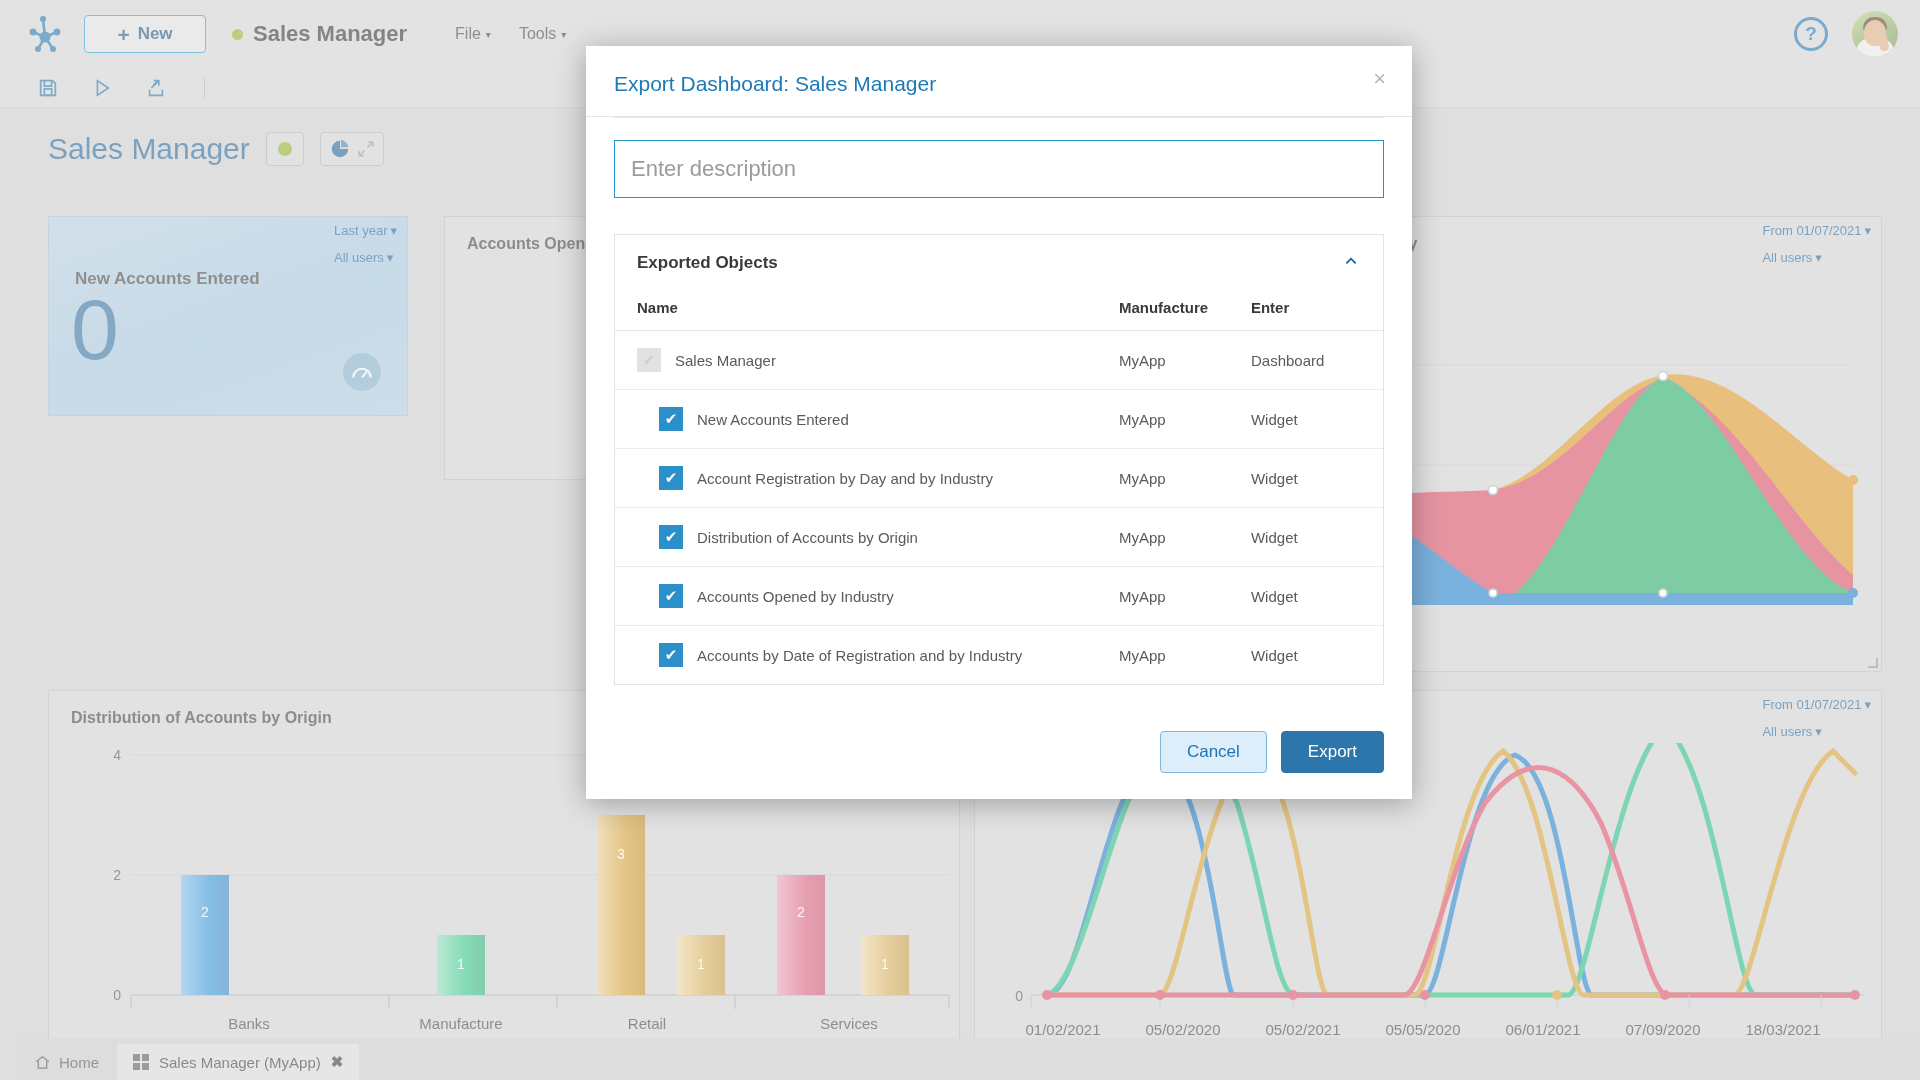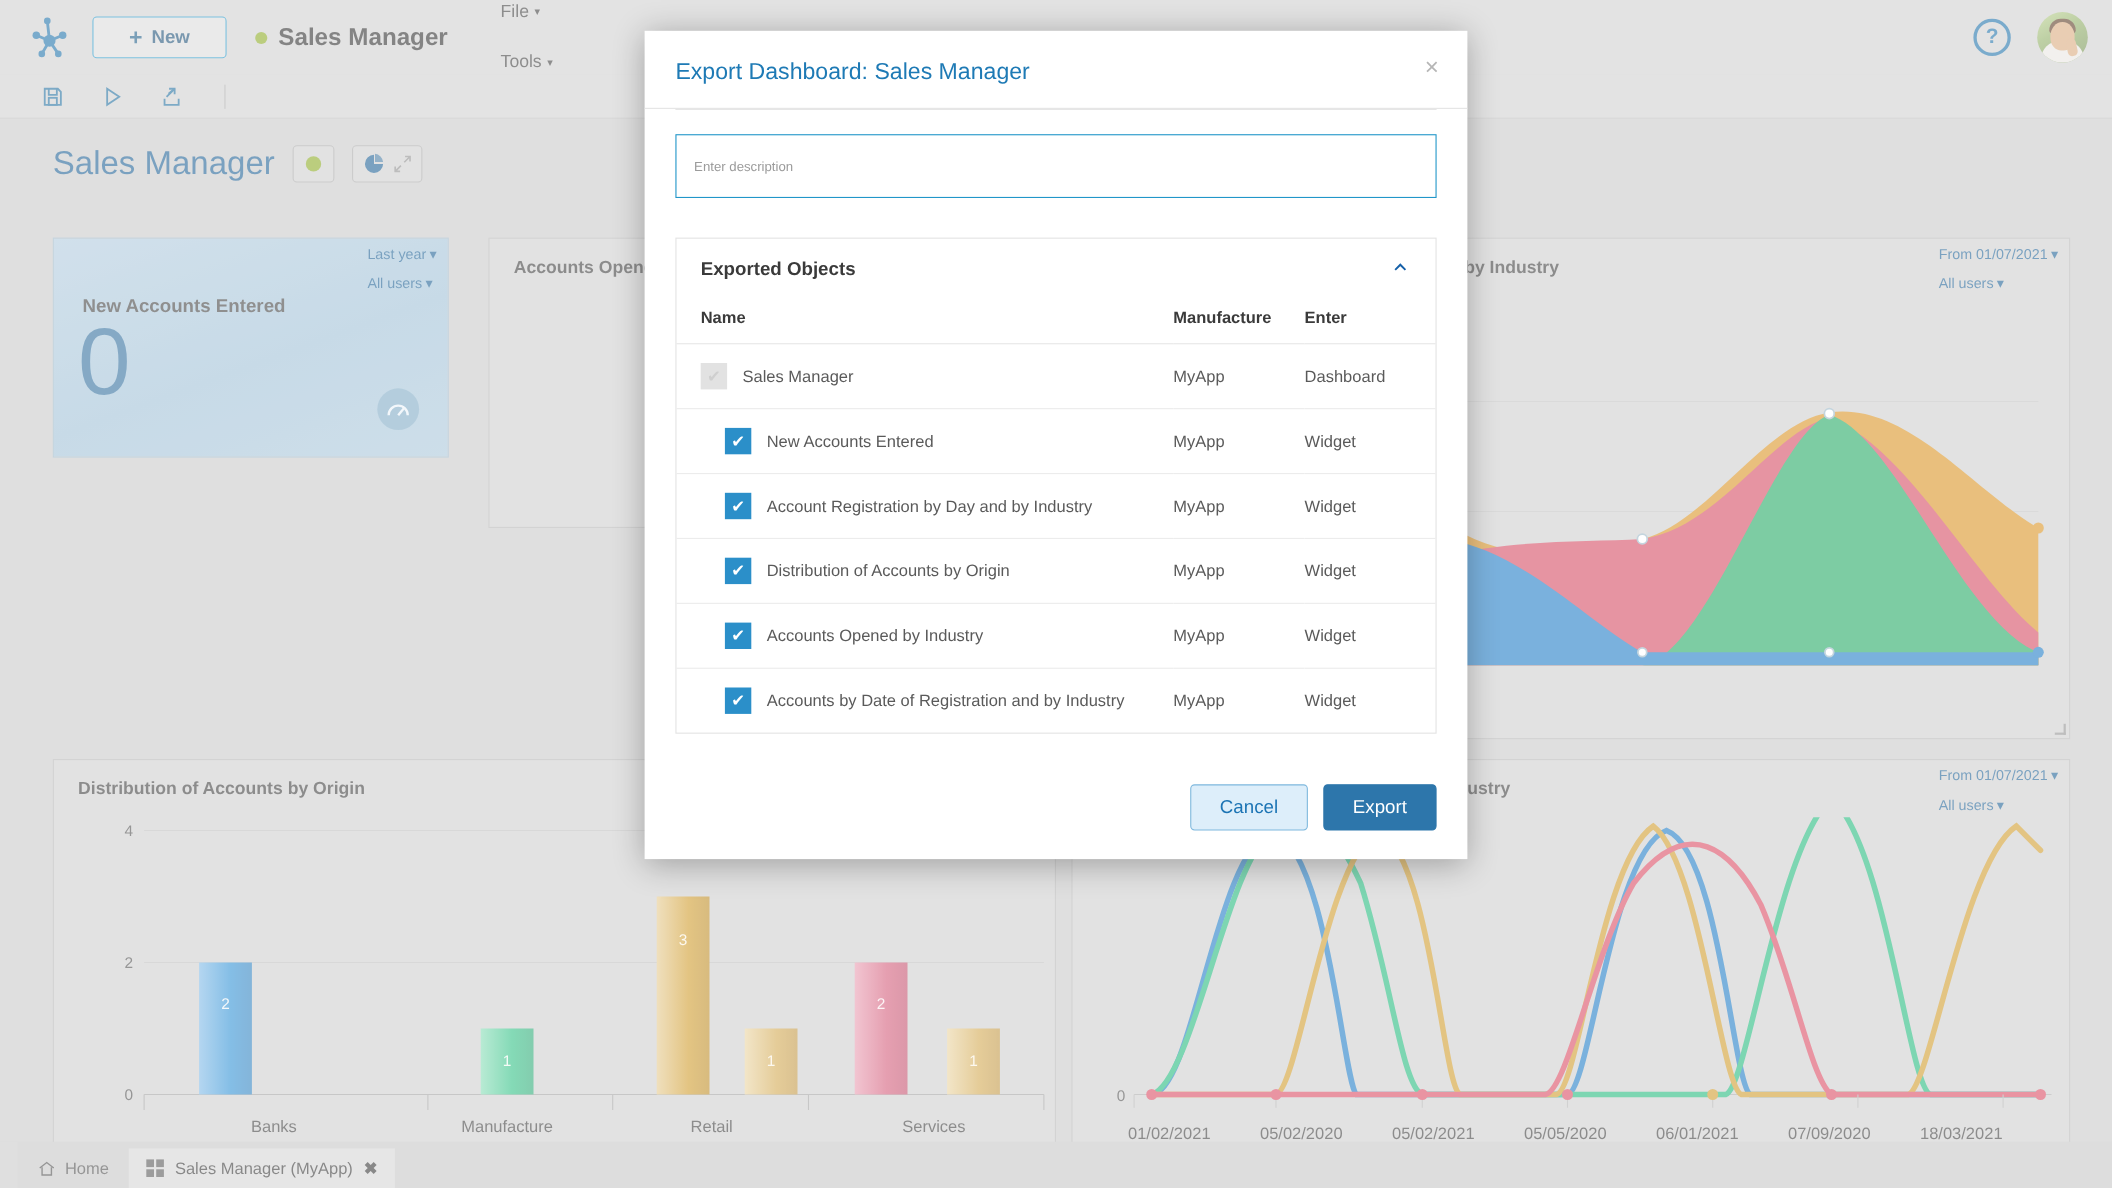--- a/index.html
+++ b/index.html
@@ -22,21 +22,21 @@
   .logo { width: 46px; height: 46px; position: relative; flex: none; margin-right: 16px; }
   .new-btn {
     display: flex; align-items: center; justify-content: center; gap: 8px;
     width: 122px; height: 38px; border: 1px solid #2196c9; border-radius: 4px;
     background: rgba(255,255,255,0.25); color: #1a4f76; font-size: 17px; font-weight: bold;
   }
   .new-plus { font-size: 21px; color: #1a5a85; line-height: 1; }
   .doc-title { display: flex; align-items: center; gap: 10px; margin-left: 26px; }
   .status-dot { width: 11px; height: 11px; border-radius: 50%; background: #8aaa22; flex: none; }
   .doc-name { font-size: 22px; font-weight: bold; color: #2b2b2b; }
-  .menus { display: flex; gap: 28px; margin-left: 48px; flex-direction: column; }
+  .menus { display: flex; gap: 28px; margin-left: 48px; }
   .menu-item { font-size: 16px; color: #3b3b3b; display: flex; align-items: center; gap: 5px; }
   .caret { font-size: 10px; color: #3b3b3b; }
   .topbar-right { margin-left: auto; display: flex; align-items: center; gap: 24px; }
   .help-icon {
     width: 34px; height: 34px; border-radius: 50%; border: 3px solid #1a6fa8;
     color: #1a6fa8; font-size: 19px; font-weight: bold;
     display: flex; align-items: center; justify-content: center;
   }
   .avatar {
     width: 46px; height: 46px; border-radius: 50%; overflow: hidden; position: relative;
@@ -114,31 +114,31 @@
     display: flex; align-items: center; gap: 10px; padding: 0 16px; height: 36px;
     background: #d5d5d5; font-size: 15px; color: #333; position: relative;
   }
   .task-tab::after { content:""; position:absolute; left:0; right:0; bottom:-6px; height:6px; background:#1d8ec4; }
   .grid-ico { display: grid; grid-template-columns: 7px 7px; grid-template-rows: 7px 7px; gap: 2px; }
   .grid-ico i { background: #555; display: block; }
 
   
   .modal-backdrop { position: absolute; inset: 0; background: rgba(255,255,255,0.42); }
   .modal {
-    position: absolute; left: 586px; top: 28px; width: 748px; height: 753px;
+    position: absolute; left: 586px; top: 46px; width: 826px; height: 753px;
     background: #fff; box-shadow: 0 4px 28px rgba(0,0,0,0.30);
   }
   .modal-head { position: relative; padding: 26px 30px 18px 30px; border-bottom: 1px solid #e4e4e4; margin: 0 26px; }
   .modal-head { margin: 0; padding: 26px 30px 20px 28px; }
   .modal-title { font-size: 21px; color: #1e7ab5; font-weight: normal; }
   .modal-close { position: absolute; right: 26px; top: 22px; font-size: 22px; color: #b6b6b6; line-height: 1; }
   .modal-hr { height: 1px; background: #e6e6e6; margin: 0 28px; }
   .desc-input {
     margin: 22px 28px 0 28px; height: 58px; border: 1px solid #2196c9;
-    display: flex; align-items: center; padding: 0 16px; font-size: 12px; color: #9b9b9b;
+    display: flex; align-items: center; padding: 0 16px; font-size: 22px; color: #9b9b9b;
     background: #fff;
   }
   .panel { margin: 36px 28px 0 28px; border: 1px solid #e3e3e3; }
   .panel-head {
     display: flex; align-items: center; justify-content: space-between;
     padding: 18px 22px 16px 22px;
   }
   .panel-title { font-size: 17px; font-weight: bold; color: #3a3a3a; }
   .chev-up { color: #1560a8; font-size: 16px; font-weight: bold; }
   table.objs { width: 100%; border-collapse: collapse; }

